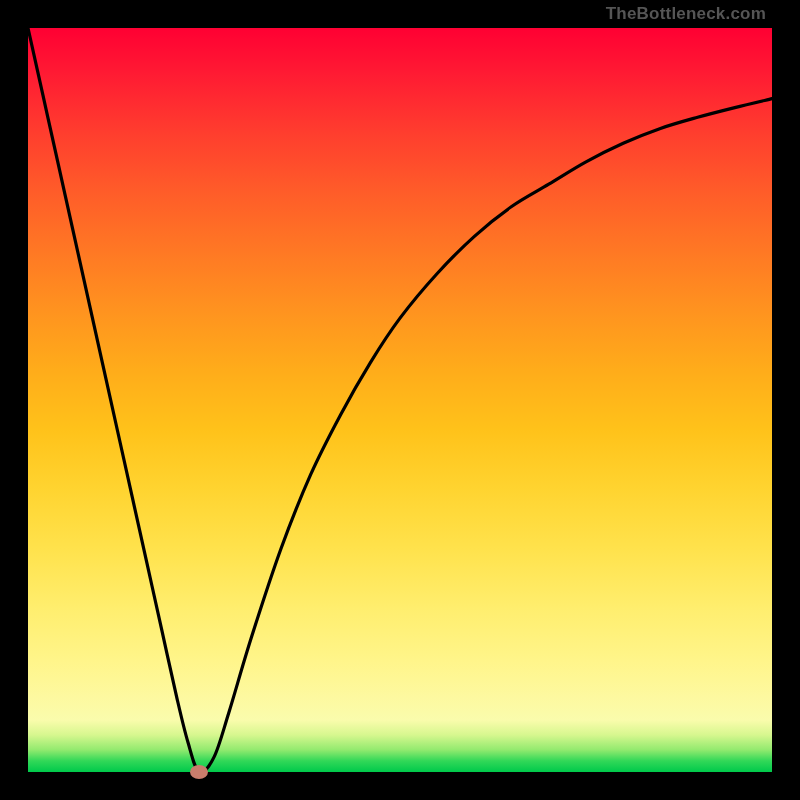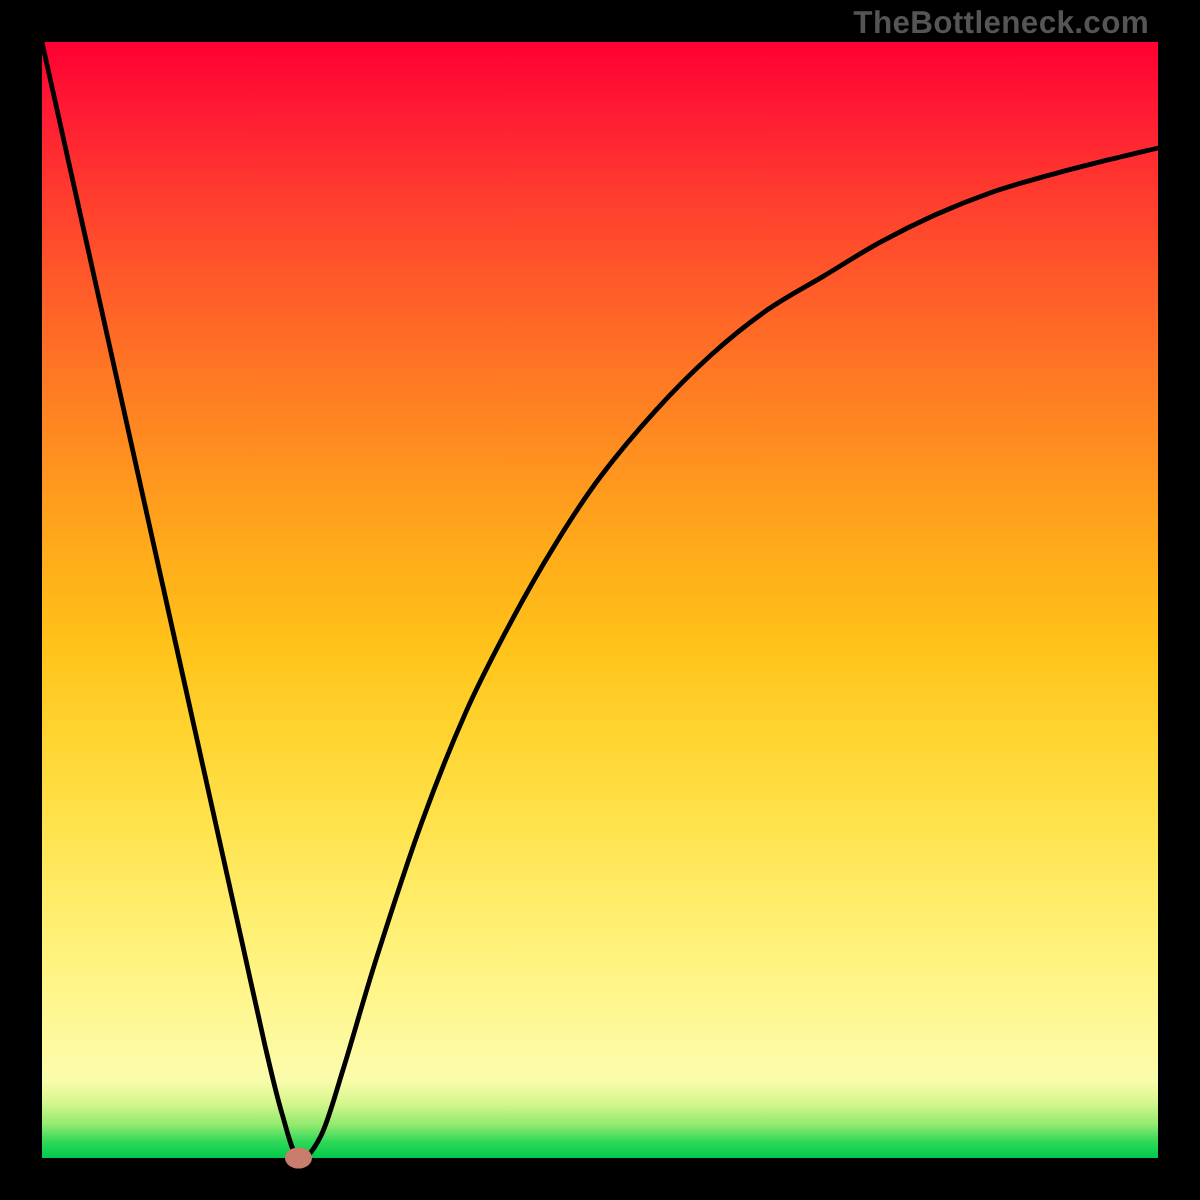--- a/index.html
+++ b/index.html
@@ -46,21 +46,21 @@
       #93ea6f 97%,
       #32d858 98.5%,
       #00c94b 100%
     );
   }
   .watermark {
     position: absolute;
     top: 4px;
     right: 34px;
     color: #555;
-    font-size: 21px;
+    font-size: 17px;
     font-weight: 600;
     letter-spacing: 0.2px;
     user-select: none;
   }
   svg.curve {
     position: absolute;
     left: 0;
     top: 0;
     width: 744px;
     height: 744px;

